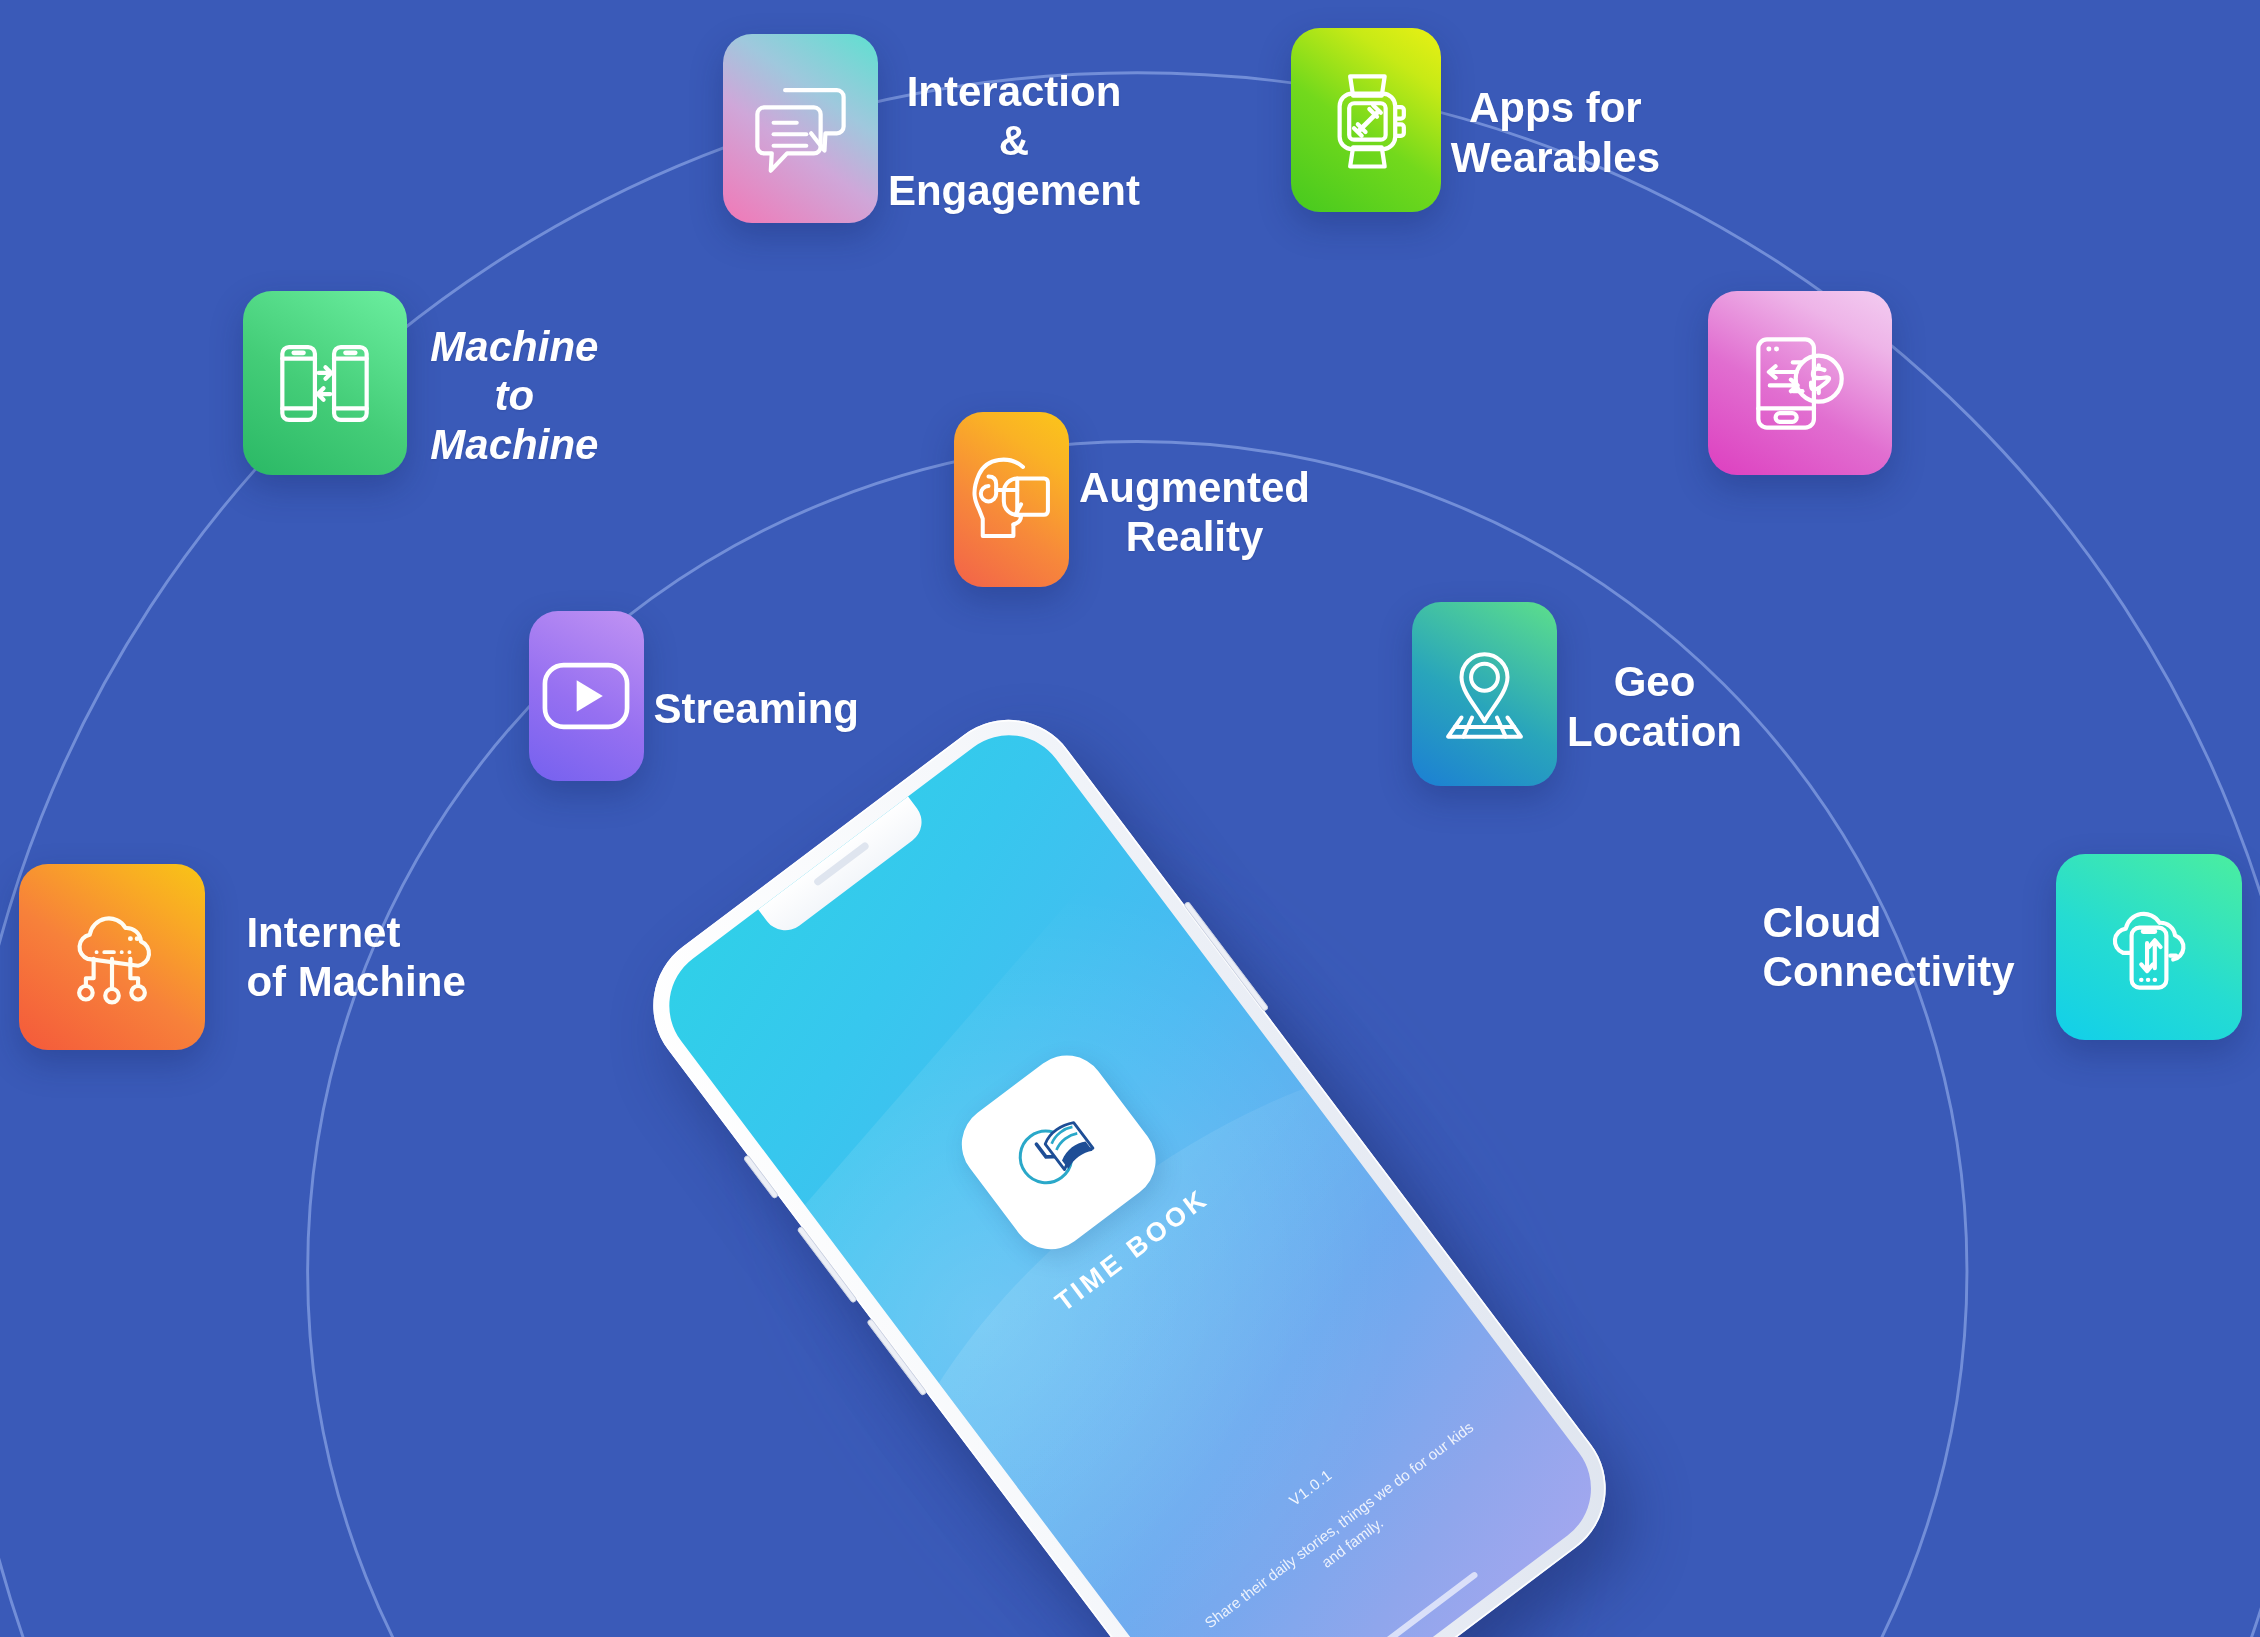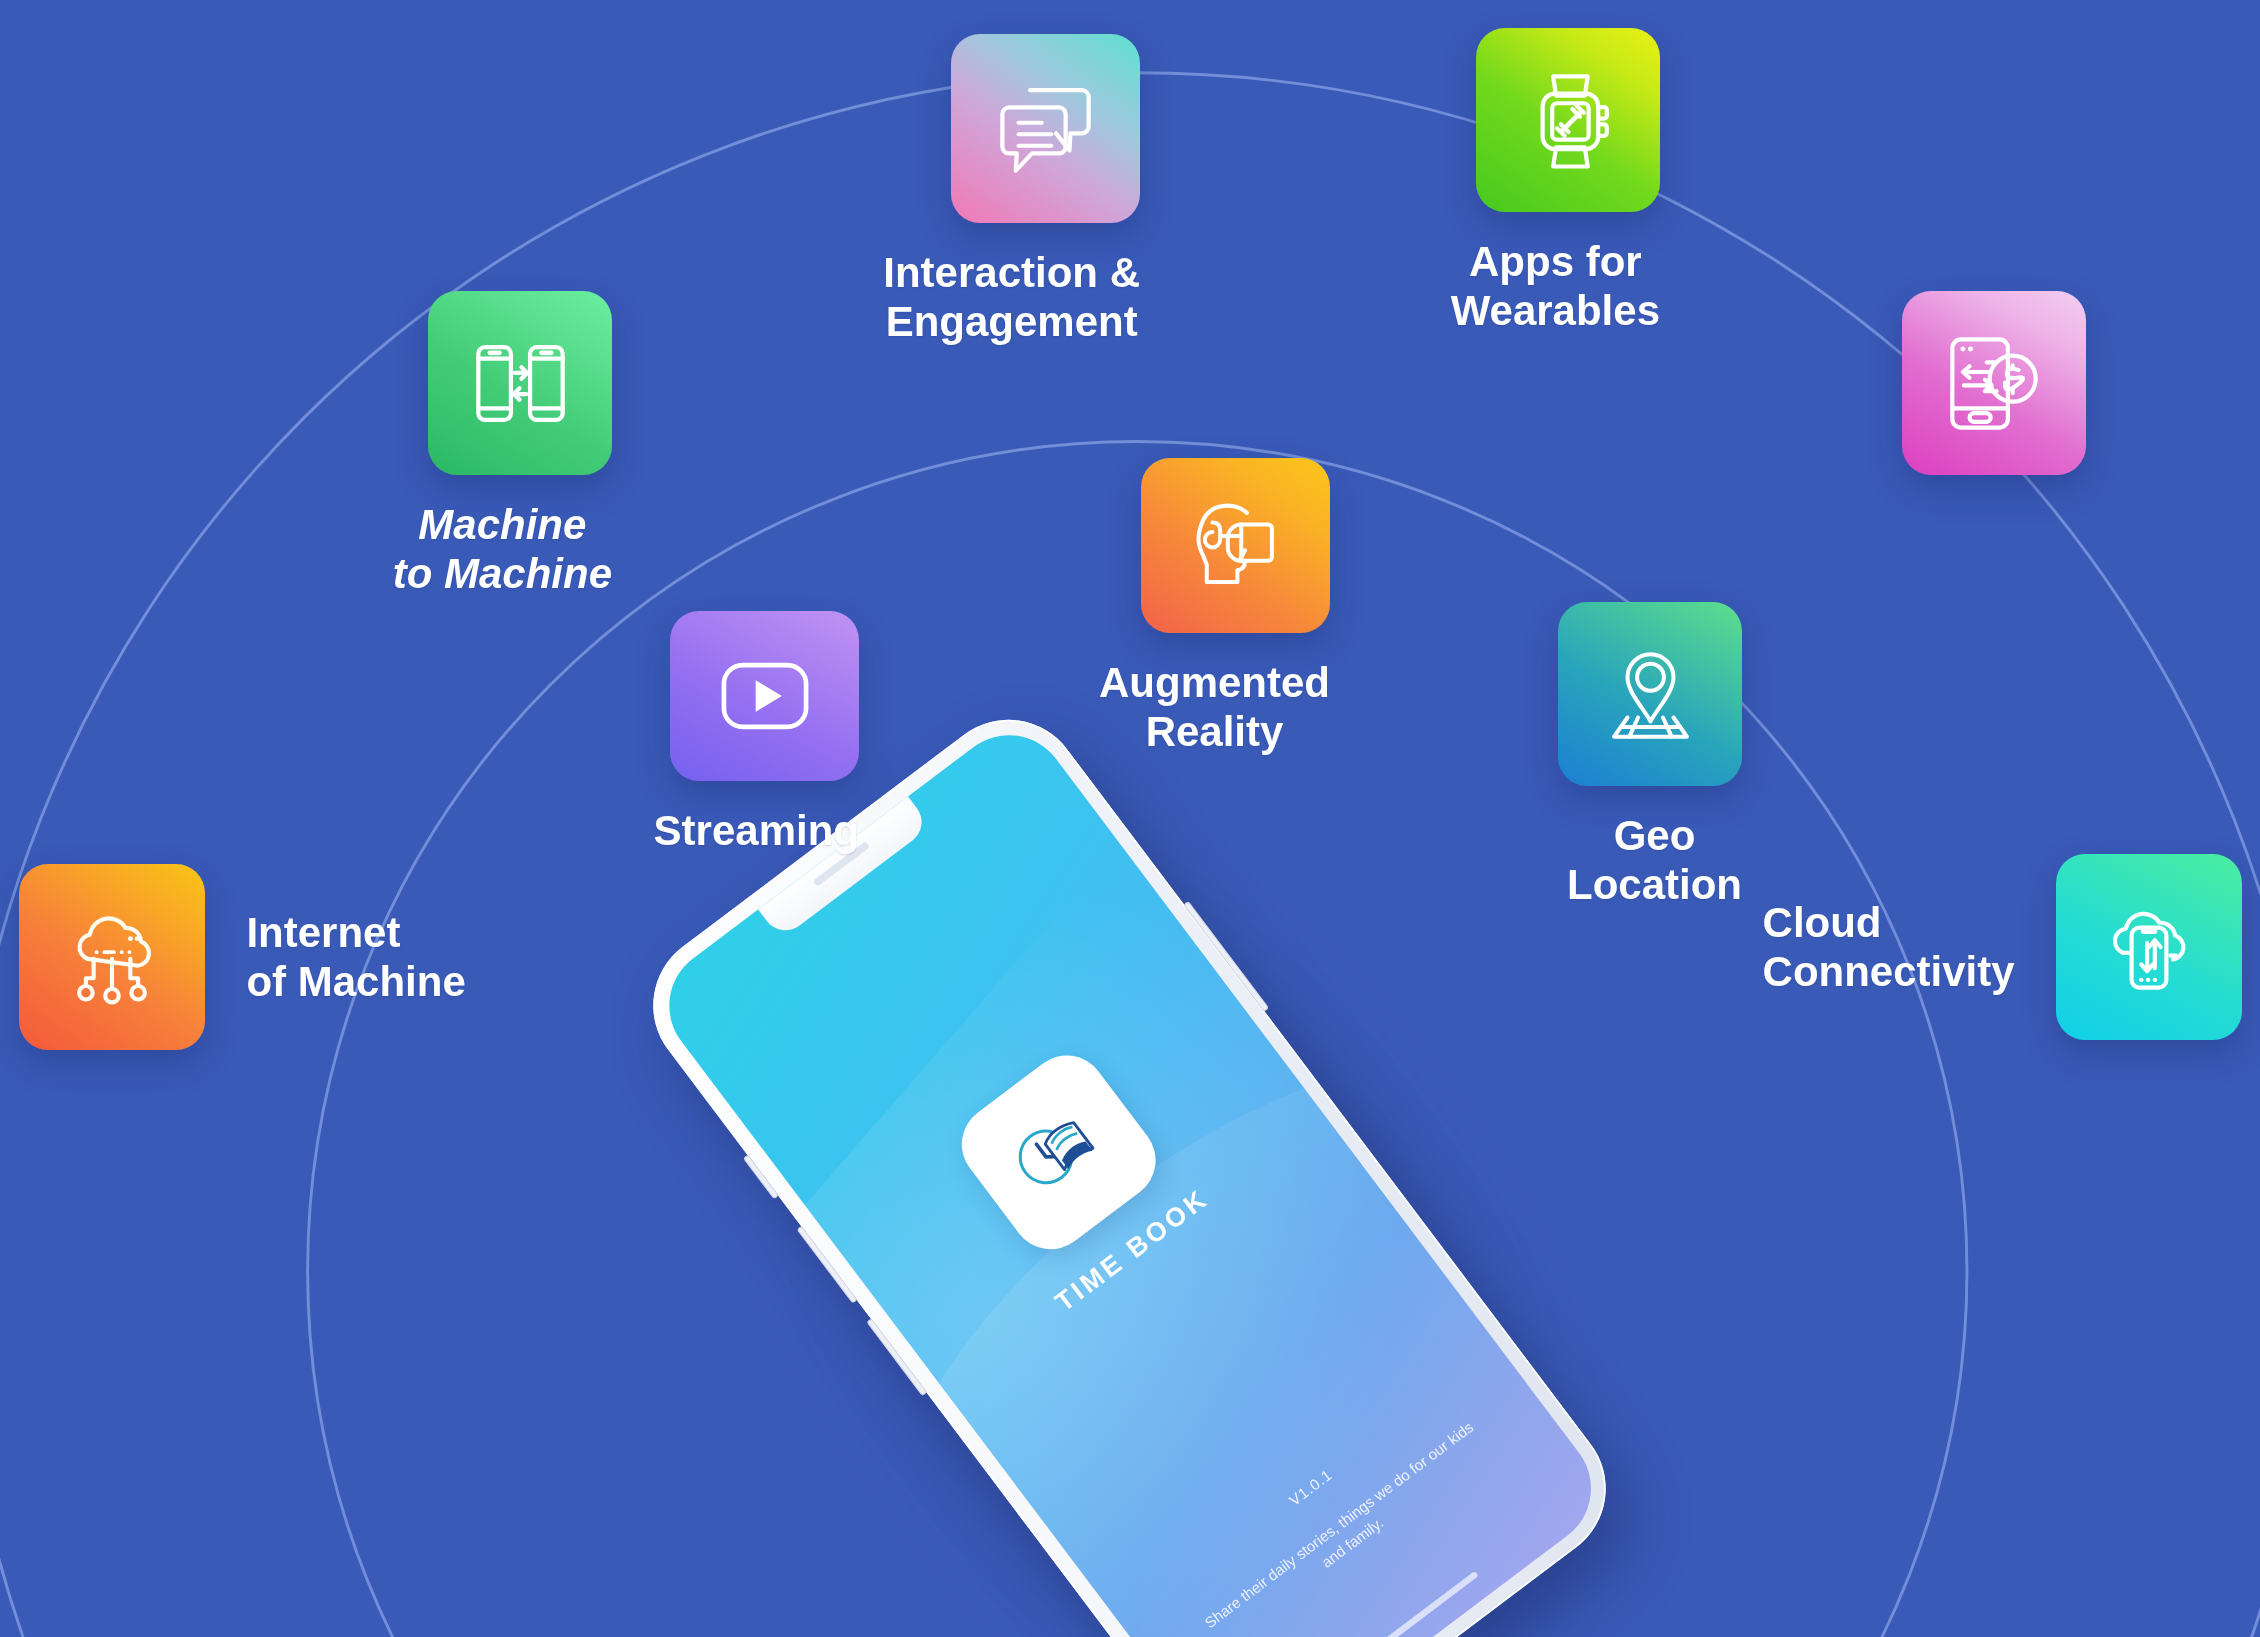--- a/index.html
+++ b/index.html
@@ -107,21 +107,21 @@
     box-shadow:0 13.6px 33px rgba(18,34,90,.28);
   }
   .node .label{
     color:#ffffff;
     font-weight:bold;
     line-height:1.17;
     white-space:pre-line;
     text-shadow:0 1px 1.9px rgba(20,40,100,.18);
   }
   
-  .node.vert{ display:flex; flex-direction:column; align-items:flex-end; }
+  .node.vert{ display:flex; flex-direction:row; align-items:center;gap:10px; }
   .node.vert .label{ text-align:center; margin-top:25px; }
   
   .node.horiz{ display:flex; align-items:center; }
   .node.horiz .label{ text-align:left; margin-left:41px; }
   .node.horiz-rev{ display:flex; align-items:center; flex-direction:row-reverse; }
   .node.horiz-rev .label{ text-align:left; margin-right:41px; }
 
   svg.gi{ display:block; }
 </style>
 </head>
@@ -248,21 +248,21 @@
   <div class="node vert" style="left:529px; top:611px; width:330px;">
     <div class="tile" style="width:189px;height:170px;background:linear-gradient(28deg,#7561ef 0%,#9670f1 45%,#c193f3 100%);">
       <svg class="gi" width="112" height="112" viewBox="0 0 120 120" fill="none" stroke="#ffffff" stroke-width="5" stroke-linejoin="round">
         <rect x="16" y="27" width="88" height="66" rx="20"></rect>
         <path d="M50 43 L78 60 L50 77 Z" fill="#ffffff" stroke="none"></path>
       </svg>
     </div>
     <div class="label" style="font-size:42px;">Streaming</div>
   </div>
 
-  <div class="node vert" style="left:1000px; top:412px; width:330px;margin-top:46px;">
+  <div class="node vert" style="left:954px; top:412px; width:330px;">
     <div class="tile" style="width:189px;height:175px;background:linear-gradient(35deg,#f2624a 0%,#f7893a 40%,#fab225 75%,#fbc61a 100%);">
       <svg class="gi" width="115" height="115" viewBox="0 0 120 120" fill="none" stroke="#ffffff" stroke-width="4.2" stroke-linejoin="round" stroke-linecap="round">
         <path d="M72 26 C58 14, 34 16, 26 34 C18 52, 22 62, 26 70 L30 80 L30 98 L62 98 L62 86"></path>
         <path d="M62 86 q8 -2 8 -9 l-6 -1 6 -11"></path>
         <path d="M36 36 q8 0 8 8 v10 a8 8 0 1 1 -8 -8"></path>
         <path d="M44 50 H66"></path>
         <path d="M66 38 H94 a4 4 0 0 1 4 4 V72 a4 4 0 0 1 -4 4 H66 a14 14 0 0 1 -14 -14 V52 a14 14 0 0 1 14 -14 Z"></path>
         <path d="M66 38 V76"></path>
       </svg>
     </div>

